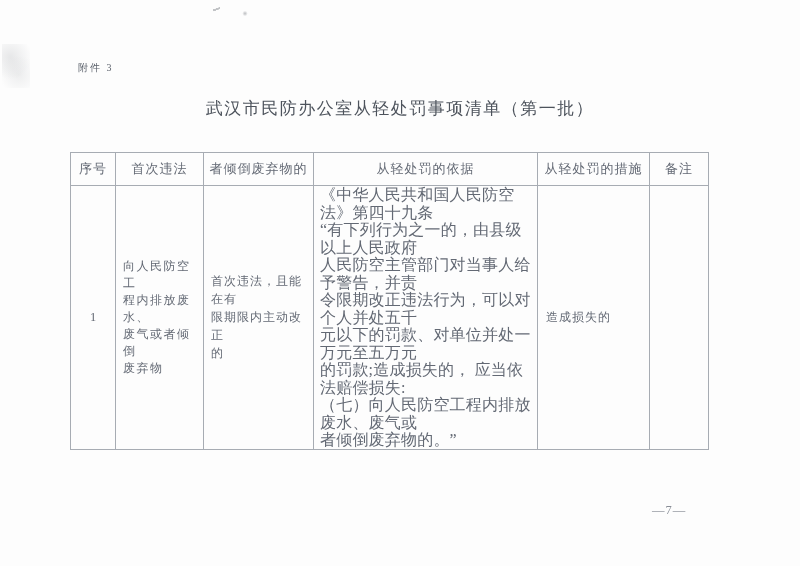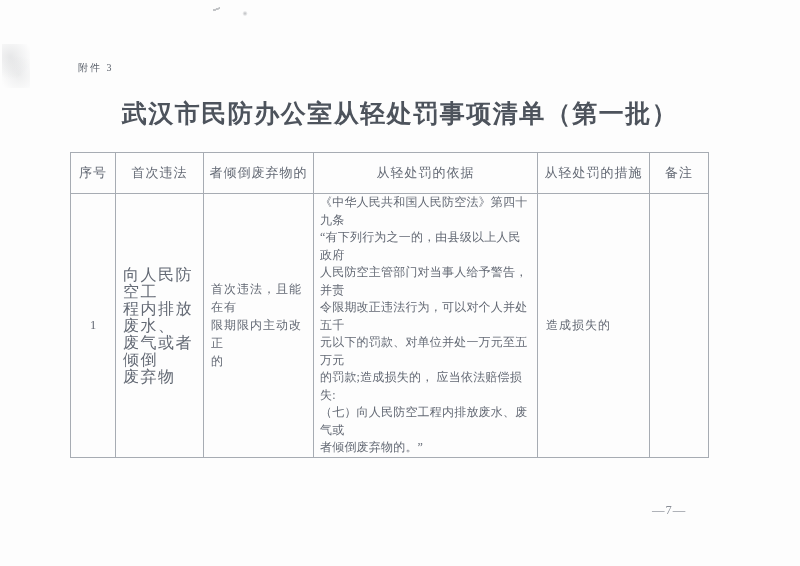--- a/index.html
+++ b/index.html
@@ -20,69 +20,69 @@
     letter-spacing: 2px;
     color: #5d636d;
   }
   .doc-title {
     position: absolute;
     left: 0;
     top: 97px;
     width: 100%;
     text-align: center;
     font-family: "Liberation Sans", sans-serif;
-    font-weight: bold;
-    font-size: 25px;
+    font-weight: normal;
+    font-size: 17px;
     letter-spacing: 1.5px;
     color: #4d535c;
   }
   table.penalty-table {
     position: absolute;
     left: 70px;
     top: 152px;
     width: 638px;
     table-layout: fixed;
     border-collapse: collapse;
   }
   table.penalty-table th,
   table.penalty-table td {
     border: 1px solid #a7acb3;
     color: #636974;
     font-weight: normal;
     vertical-align: middle;
   }
-  table.penalty-table thead tr { height: 41px; }
+  table.penalty-table thead tr { height: 33px; }
   table.penalty-table tbody tr { height: 158px; }
   th.hdr {
     font-size: 13px;
     letter-spacing: 1px;
     color: #565c65;
     text-align: center;
   }
   td.cell-index {
     text-align: center;
     font-size: 12.5px;
   }
   td.cell-item {
     padding: 0 7px;
-    font-size: 16px;
+    font-size: 12px;
     line-height: 17px;
     letter-spacing: 1.5px;
     white-space: pre-line;
   }
   td.cell-circumstance {
     padding: 0 7px;
     font-size: 12px;
     line-height: 18px;
     letter-spacing: 1px;
     white-space: pre-line;
   }
   td.cell-basis {
     padding: 0 6px;
-    font-size: 12px;
+    font-size: 16px;
     line-height: 17.5px;
     letter-spacing: 0.2px;
     white-space: pre-line;
   }
   td.cell-measure {
     padding: 0 8px;
     font-size: 12px;
     letter-spacing: 1px;
   }
   .page-number {

